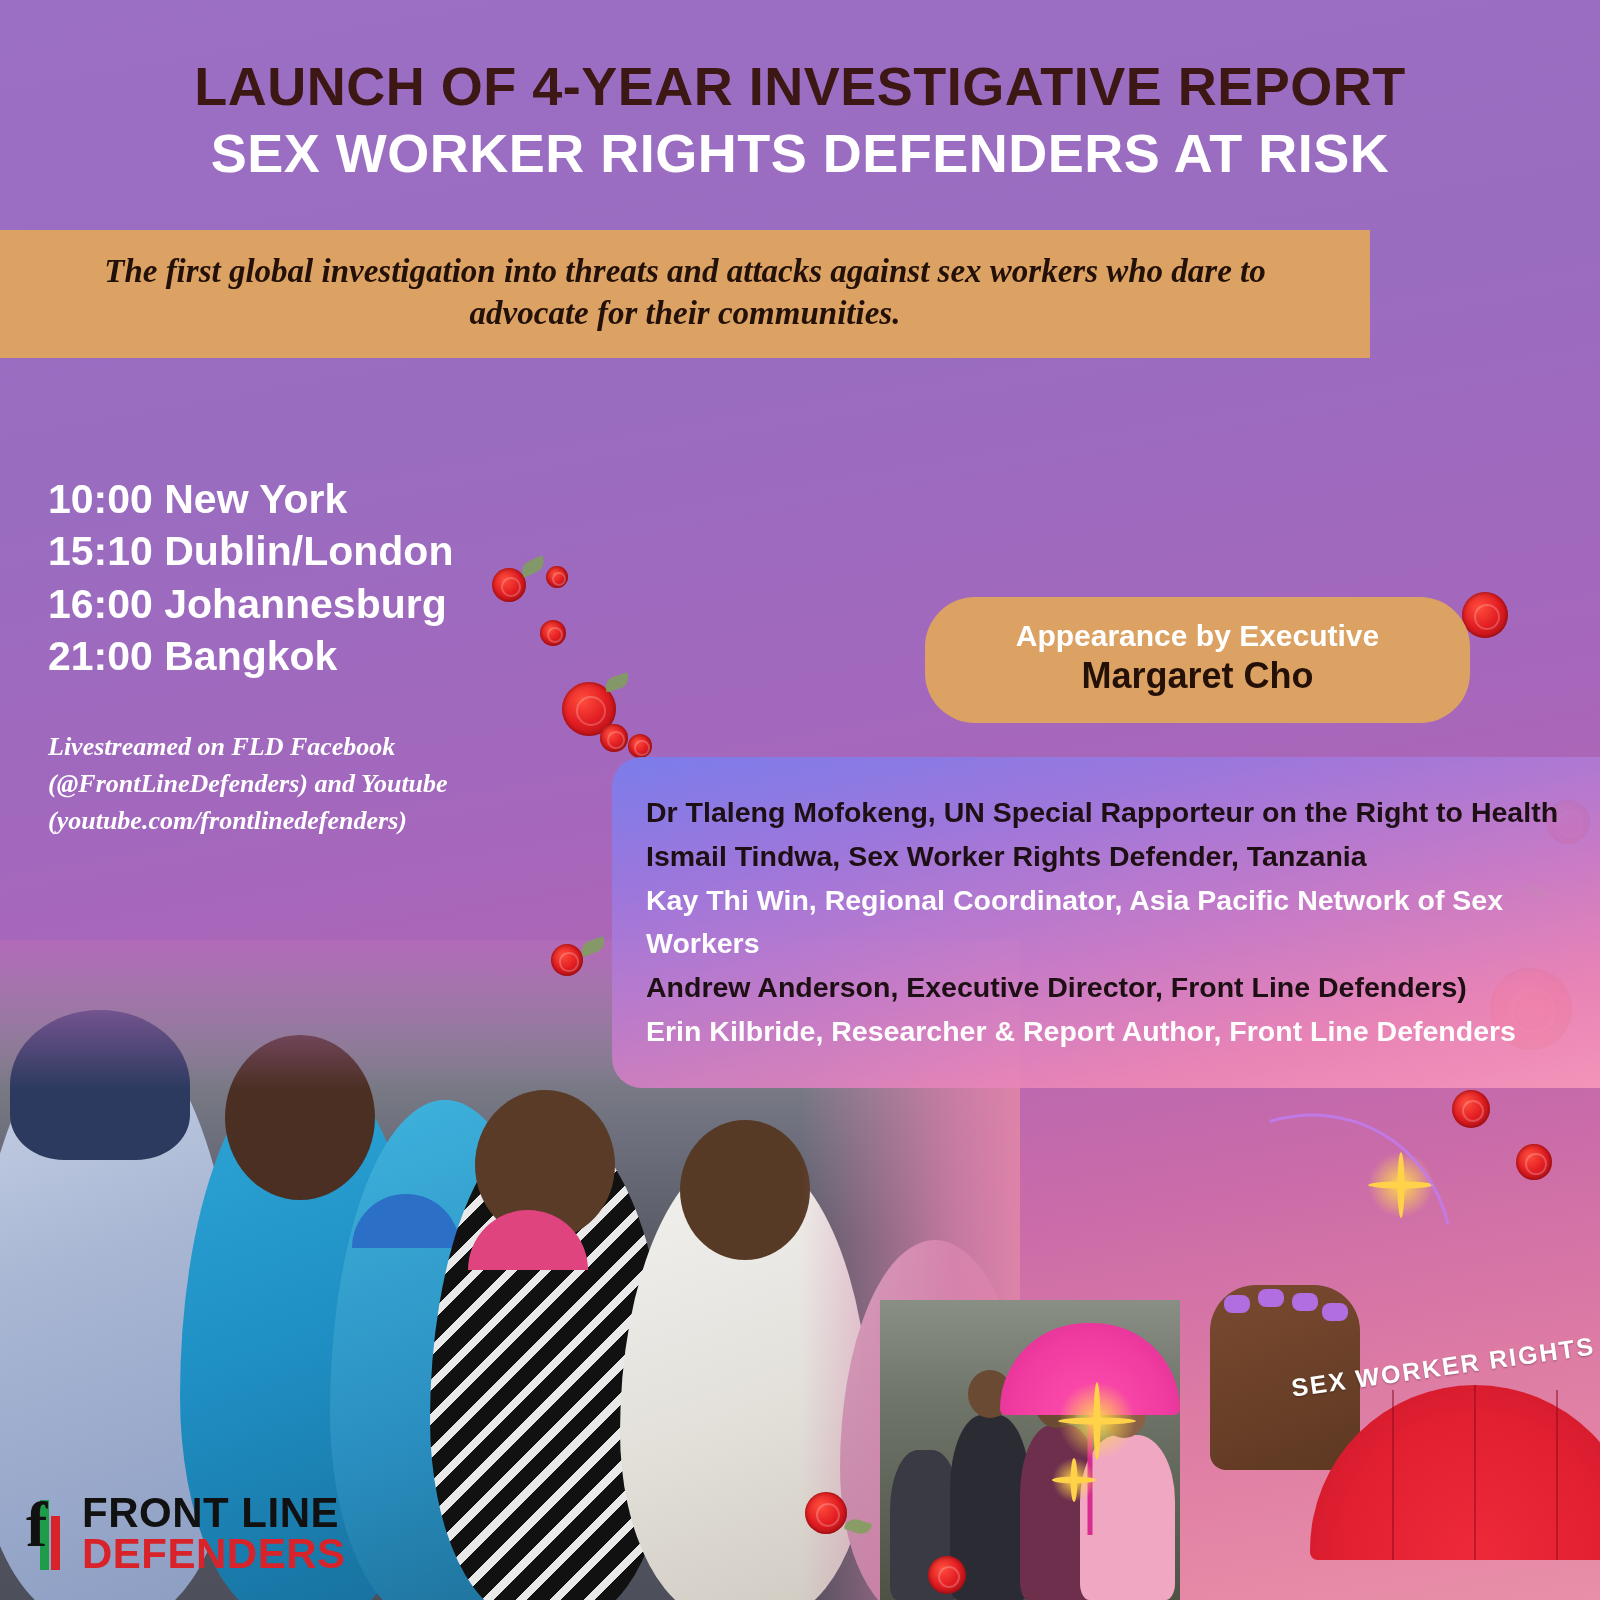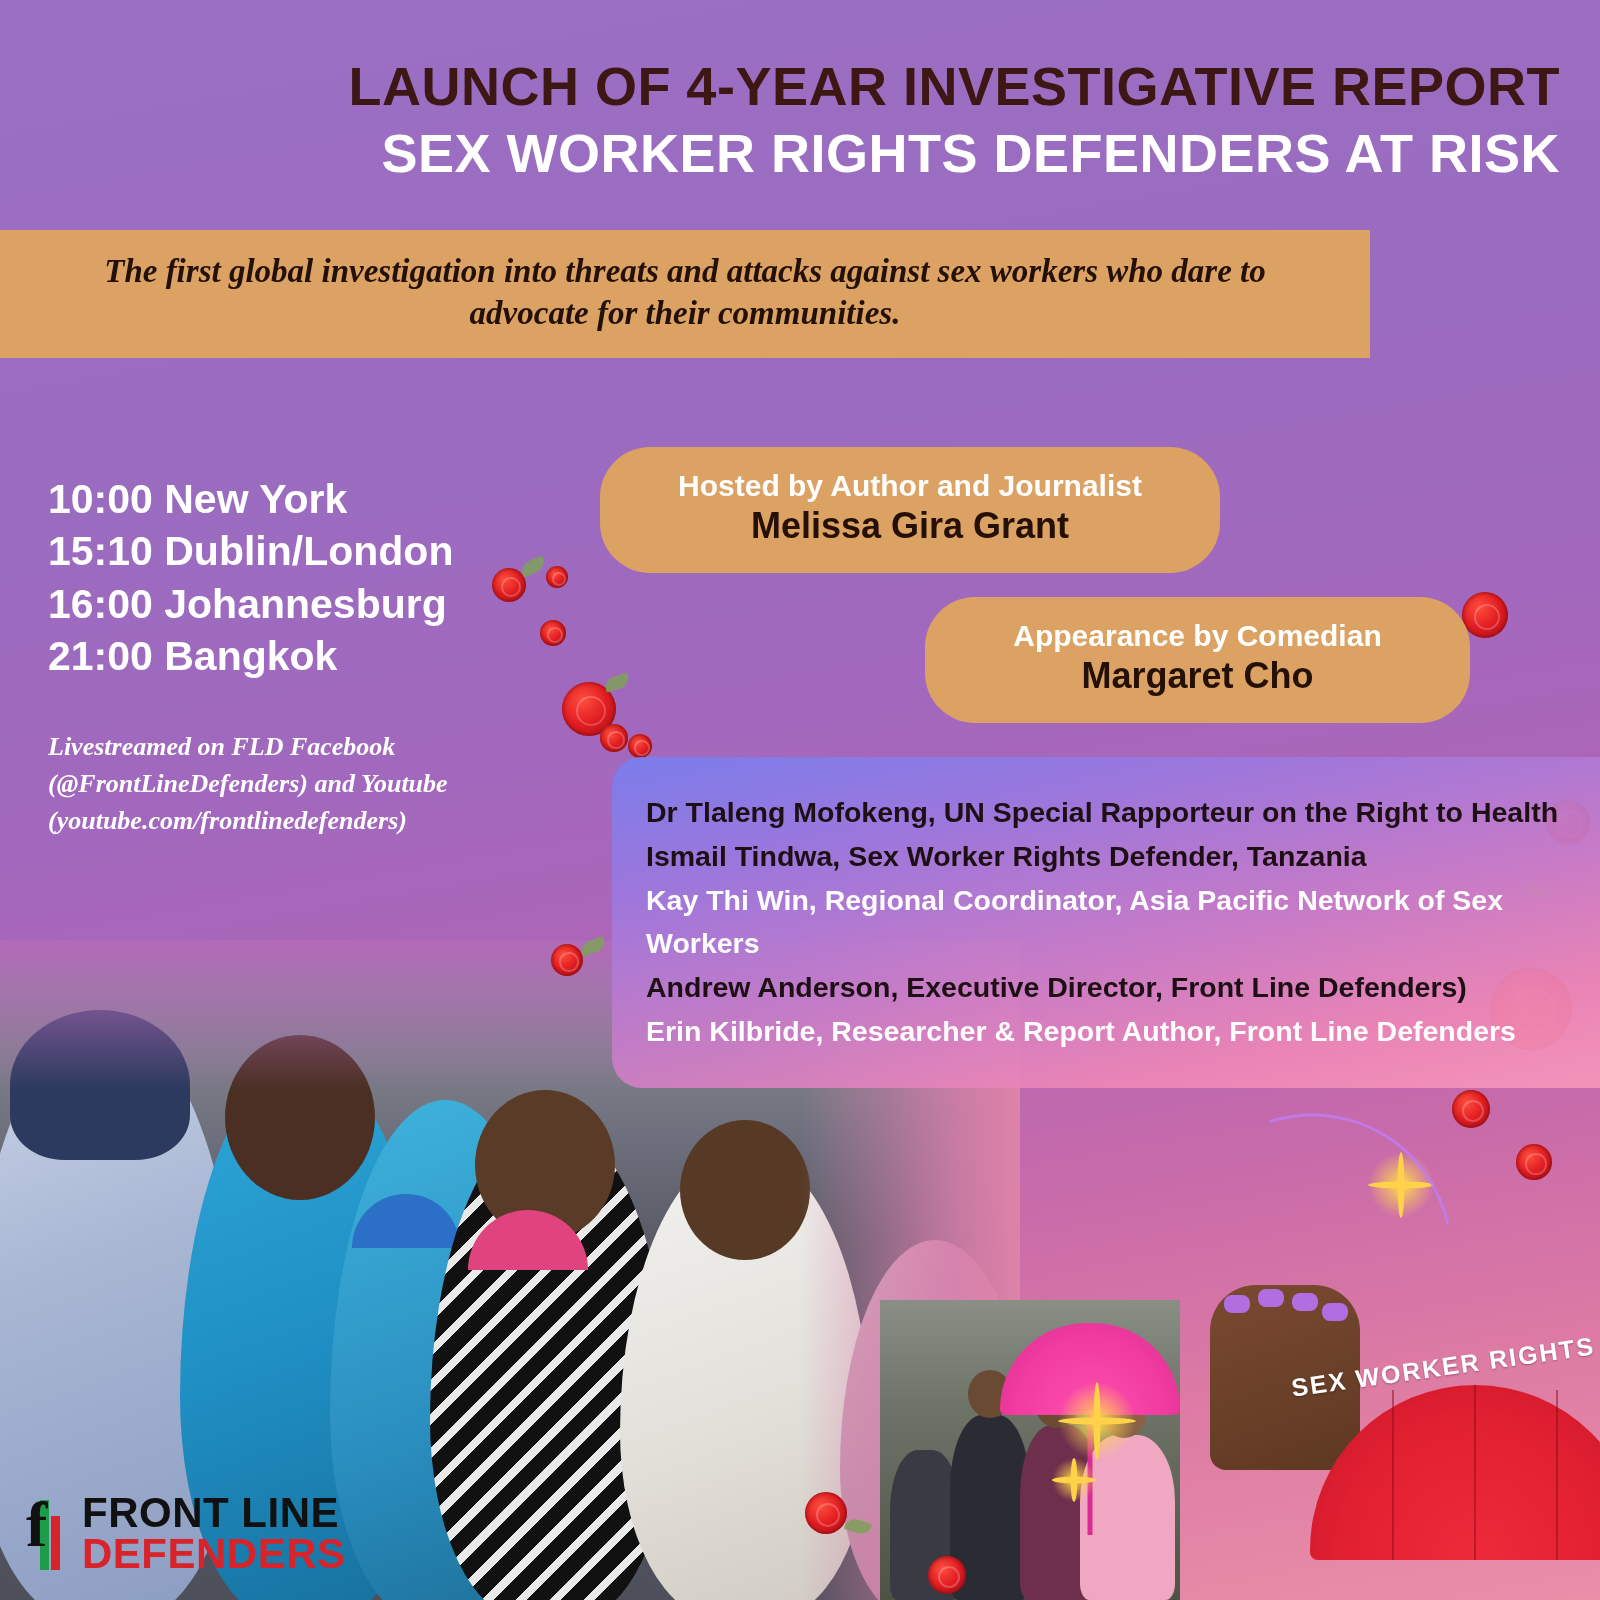--- a/index.html
+++ b/index.html
@@ -128,21 +128,21 @@
   .swirl {
     position:absolute; border:3px solid #c07cf0; border-radius:50%;
     border-color:#c07cf0 transparent transparent transparent;
     opacity:.85;
   }
 
   
   .header {
     position: relative; z-index: 5;
     padding: 58px 40px 30px;
-    text-align: right;
+    text-align: center;
   }
   .title-1 {
     color:#3c1714; font-weight:800; font-size:54px; letter-spacing:.5px;
     line-height:1.06;
   }
   .title-2 {
     color:#ffffff; font-weight:800; font-size:54px; letter-spacing:.5px;
     line-height:1.12; margin-top:8px;
   }
 
@@ -298,27 +298,23 @@
   <div class="left-col">
     <div class="times">
       <div>10:00 New York</div>
       <div>15:10 Dublin/London</div>
       <div>16:00 Johannesburg</div>
       <div>21:00 Bangkok</div>
     </div>
     <div class="stream">Livestreamed on FLD Facebook (@FrontLineDefenders) and Youtube (youtube.com/frontlinedefenders)</div>
   </div>
 
-  <div class="pill pill-host">
-    <div class="role">Hosted by Author and Journalist</div>
-    <div class="who">Melissa Gira Grant</div>
-  </div>
 
   <div class="pill pill-guest">
-    <div class="role">Appearance by Comedian</div>
+    <div class="role">Appearance by Executive</div>
     <div class="who">Margaret Cho</div>
   </div>
 
   <ul class="speakers">
     <li>Dr Tlaleng Mofokeng, UN Special Rapporteur on the Right to Health</li>
     <li>Ismail Tindwa, Sex Worker Rights Defender, Tanzania</li>
     <li class="light">Kay Thi Win, Regional Coordinator, Asia Pacific Network of Sex Workers</li>
     <li>Andrew Anderson, Executive Director, Front Line Defenders)</li>
     <li class="light">Erin Kilbride, Researcher &amp; Report Author, Front Line Defenders</li>
   </ul>

